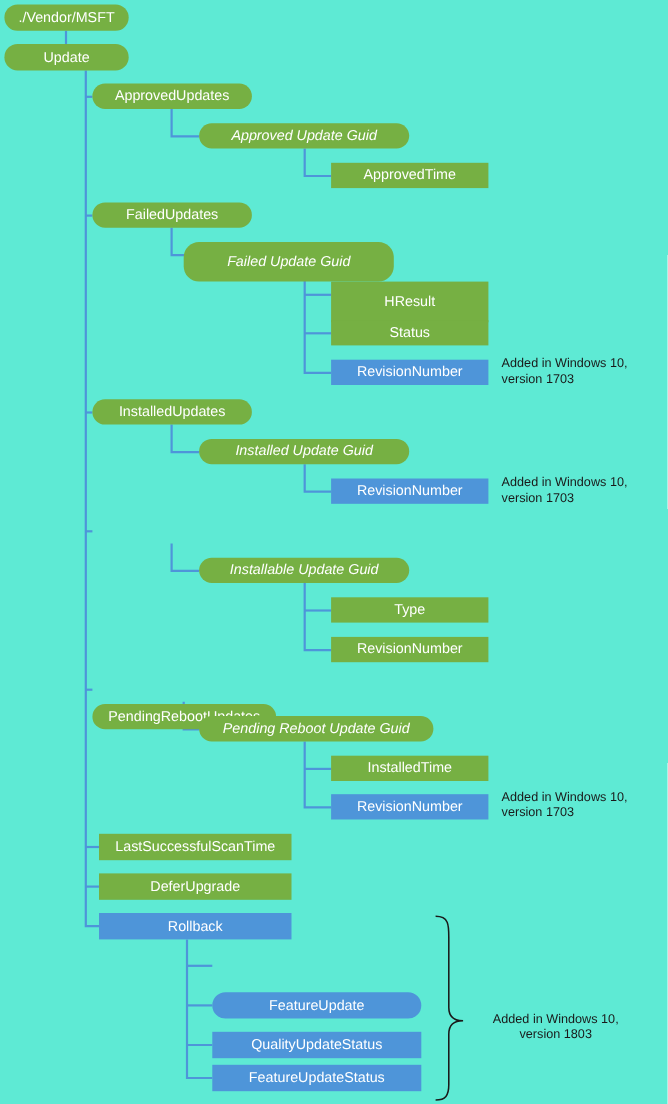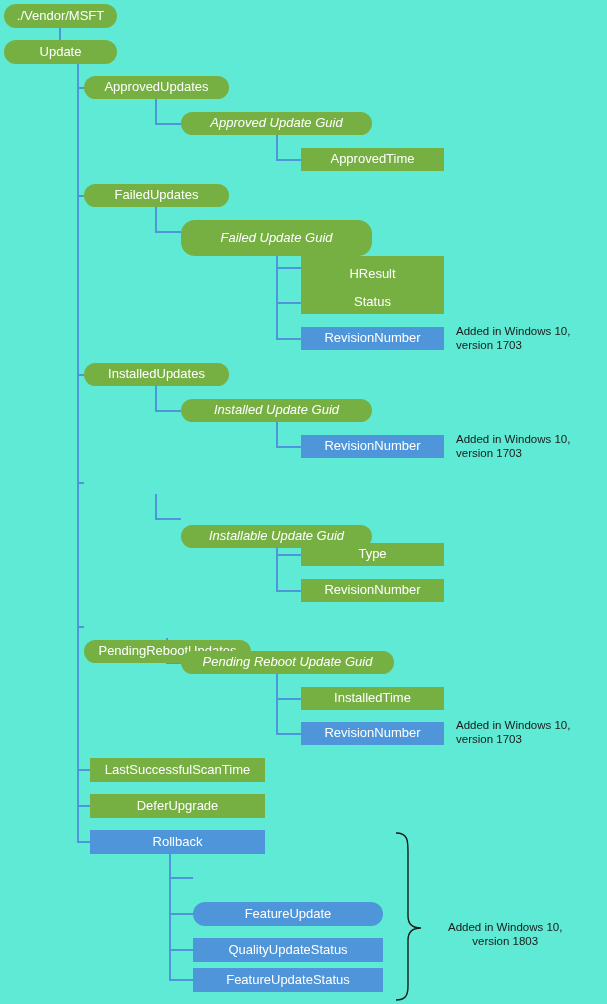--- a/index.html
+++ b/index.html
@@ -116,28 +116,28 @@
       <path d="M 396 833 C 408 833, 408 841, 408 852 L 408 916 C 408 925, 414 928, 421 928 C 414 928, 408 931, 408 940 L 408 986 C 408 996, 405 1000, 396 1000"></path>
     </g>
   </svg>
 
   <div class="node green round" style="left:4px;top:4px;width:113px;height:24px;">./Vendor/MSFT</div>
   <div class="node green round" style="left:4px;top:40px;width:113px;height:24px;">Update</div>
   <div class="node green round" style="left:84px;top:76px;width:145px;height:23px;">ApprovedUpdates</div>
   <div class="node green" style="left:301px;top:148px;width:143px;height:23px;">ApprovedTime</div>
   <div class="node green round italic" style="left:181px;top:112px;width:191px;height:23px;">Approved Update Guid</div>
   <div class="node green round" style="left:84px;top:184px;width:145px;height:23px;">FailedUpdates</div>
-  <div class="node green round italic" style="left:181px;top:220px;width:191px;height:36px;">Failed Update Guid</div>
+  <div class="node green round italic" style="left:167px;top:220px;width:191px;height:36px;">Failed Update Guid</div>
   <div class="node green" style="left:301px;top:256px;width:143px;height:37px;">HResult</div>
   <div class="node green" style="left:301px;top:291px;width:143px;height:23px;">Status</div>
   <div class="node blue" style="left:301px;top:327px;width:143px;height:23px;">RevisionNumber</div>
   <div class="node green round" style="left:84px;top:363px;width:145px;height:23px;">InstalledUpdates</div>
   <div class="node green round italic" style="left:181px;top:399px;width:191px;height:23px;font-style:italic;">Installed Update Guid</div>
   <div class="node blue" style="left:301px;top:435px;width:143px;height:23px;">RevisionNumber</div>
-  <div class="node green round italic" style="left:181px;top:525px;width:191px;height:23px;">Installable Update Guid</div>
+  <div class="node green round italic" style="left:181px;top:507px;width:191px;height:23px;">Installable Update Guid</div>
   <div class="node green" style="left:301px;top:543px;width:143px;height:23px;">Type</div>
   <div class="node green" style="left:301px;top:579px;width:143px;height:23px;">RevisionNumber</div>
   <div class="node green round" style="left:84px;top:640px;width:167px;height:23px;">PendingRebootUpdates</div>
   <div class="node green round italic" style="left:181px;top:651px;width:213px;height:23px;">Pending Reboot Update Guid</div>
   <div class="node green" style="left:301px;top:687px;width:143px;height:23px;">InstalledTime</div>
   <div class="node blue" style="left:301px;top:722px;width:143px;height:23px;">RevisionNumber</div>
   <div class="node green" style="left:90px;top:758px;width:175px;height:24px;">LastSuccessfulScanTime</div>
   <div class="node green" style="left:90px;top:794px;width:175px;height:24px;">DeferUpgrade</div>
   <div class="node blue" style="left:90px;top:830px;width:175px;height:24px;">Rollback</div>
   <div class="node blue" style="left:193px;top:902px;width:190px;height:24px;border-radius:12px;">FeatureUpdate</div>

